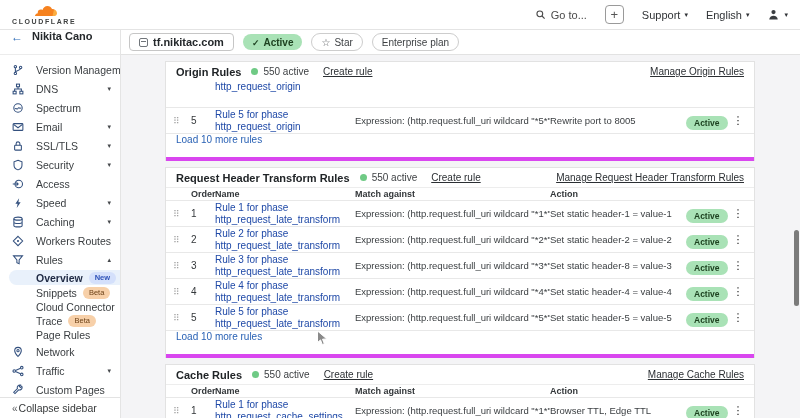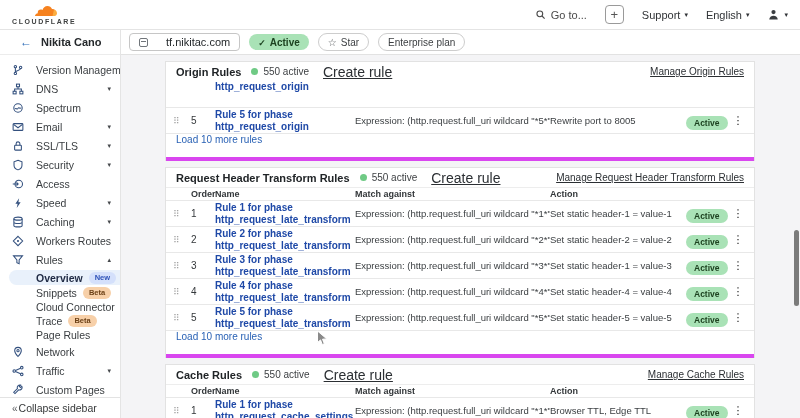--- a/index.html
+++ b/index.html
@@ -20,83 +20,83 @@
   .chev { font-size:7px; color:#303336; line-height:1;}
   .chev-down::after{content:"▾";}
   .chev-up::after{content:"▴";}
 
   
   .shell { display:flex; height:388px; }
 
   
   .sidebar { width:121px; border-right:1px solid #e4e4e4; background:#fff;
     display:flex; flex-direction:column; }
-  .acct { height:25px; display:flex; align-items:center; gap:9px; padding-left:20px;
+  .acct { height:25px; display:flex; align-items:flex-start; gap:9px; padding-left:11px;
     border-bottom:1px solid #ececec; flex:none;}
   .back-arrow { color:#2f6db8; font-size:12px; }
   .back-arrow::before{content:"←";}
   .acct-name { font-size:11px; font-weight:bold; color:#24282b; }
   .snav { flex:1; overflow:hidden; padding-top:5px; }
   .sitem { height:19px; display:flex; align-items:center; padding-left:12px; cursor:pointer; }
   .sicon { width:13px; height:13px; color:#33507e; display:flex; align-items:center; flex:none;}
   .sicon svg{ width:12px; height:12px; }
   .slabel { font-size:10.5px; color:#393d40; margin-left:11px; white-space:nowrap; }
   .sitem .chev { margin-left:auto; margin-right:9px; color:#46494c;}
   .subitem { height:13px; display:flex; align-items:center; padding-left:36px; margin:1px 0;
     font-size:10.5px; color:#393d40; cursor:pointer; white-space:nowrap;}
   .subitem.selected { background:#e9f1fb; border-radius:12px 0 0 12px; margin-left:9px;
     padding-left:27px; height:15px;}
   .subitem.selected .sublabel { font-weight:bold; color:#1f2a44; }
   .badge-new { background:#d4e0fb; color:#2e52b8; font-size:7.5px; font-weight:bold;
     border-radius:8px; padding:1.5px 6px; margin-left:6px;}
-  .badge-beta { background:#f7d0a9; color:#6d4218; font-size:7.5px; font-weight:bold;
+  .badge-beta { background:#f7d0a9; color:#6d4218; font-size:7.5px; font-weight:normal;
     border-radius:8px; padding:1.5px 6px; margin-left:6px;}
   .collapse { height:21px; border-top:1px solid #e3e3e3; display:flex; align-items:center;
     gap:1px; padding-left:12px; flex:none; cursor:pointer;}
   .collapse-icon { color:#5b5e61; font-size:10px; }
   .collapse-icon::before{content:"«";}
   .collapse-label { font-size:10.5px; color:#36393a; }
 
   
   .main { flex:1; display:flex; flex-direction:column; position:relative; background:#fff;}
   .zonebar { height:25px; display:flex; align-items:center; gap:9px; padding-left:8px;
     border-bottom:1px solid #e2e2e2; background:#fff; flex:none;}
-  .domainbtn { display:flex; align-items:center; gap:18px; border:1px solid #c6c6c6; border-radius:4px;
-    background:#fff; padding:2px 9px; font-size:11px; font-weight:normal; color:#24282b; cursor:pointer;}
+  .domainbtn { display:flex; align-items:center; gap:5px; border:1px solid #c6c6c6; border-radius:4px;
+    background:#fff; padding:2px 9px; font-size:11px; font-weight:bold; color:#24282b; cursor:pointer;}
   .domain-icon { width:9px; height:9px; border:1px solid #70757a; border-radius:2px; position:relative;}
   .domain-icon::after{ content:""; position:absolute; left:1px; right:1px; top:2px; height:1px; background:#70757a;}
   .pill { display:flex; align-items:center; gap:4px; font-size:10px; border-radius:10px;
     padding:2.5px 9px; cursor:pointer; }
   .pill-active { background:#a9e2b6; color:#1d4220; font-weight:bold; }
   .check-icon::before{ content:"✓"; font-size:9px; }
   .pill-outline { background:#fff; border:1px solid #cdcdcd; color:#3c3f42; }
   .star-icon::before{ content:"☆"; font-size:10px; color:#55585b;}
 
   .content { flex:1; background:#f4f4f6; overflow:hidden; padding:6px 45px 0 44px; position:relative;}
   .card { background:#fff; border:1px solid #e2e2e2; border-bottom:none; }
   .card + .gap { height:6px; }
   .gap { height:6px; }
 
   .sec-head { height:19px; display:flex; align-items:center; padding:0 10px; background:#fff;}
   .sec-title { font-size:11px; font-weight:bold; color:#202427; }
   .dot { width:7px; height:7px; border-radius:50%; background:#6fca85; margin:0 5px 0 10px; }
   .sec-count { font-size:10px; color:#3c3f42; }
-  .sec-create { font-size:14px; color:#2b2f33; text-decoration:underline; margin-left:14px; cursor:pointer;text-align:center;}
+  .sec-create { font-size:10px; color:#2b2f33; text-decoration:underline; margin-left:14px; cursor:pointer;text-align:center;}
   .sec-manage { margin-left:auto; font-size:10px; color:#2b2f33; text-decoration:underline; cursor:pointer;}
 
   .grid { display:grid; grid-template-columns:18px 24px 140px 195px 136px 44px 1fr;
     align-items:center; padding:0 8px 0 7px; }
   .colhead { height:13px; border-top:1px solid #ededed; }
   .colhead span { font-size:9px; font-weight:bold; color:#33373a; }
   .row { min-height:26px; border-top:1px solid #e8e8e8; background:#fff; }
   .row-partial { height:17px; border-top:none; overflow:hidden; align-items:flex-start; }
   .handle { color:#a3a3a3; font-size:9px; cursor:grab; }
   .handle::before{ content:"⠿"; }
   .ordernum { font-size:10px; color:#33373a; }
-  .rname { font-size:10px; font-weight:bold; color:#1f49a7; line-height:12px; cursor:pointer;
+  .rname { font-size:10px; font-weight:normal; color:#1f49a7; line-height:12px; cursor:pointer;
     display:flex; flex-direction:column; }
   .expr { font-size:9.5px; color:#3a3e41; white-space:nowrap; overflow:hidden; }
   .action { font-size:9.5px; color:#3a3e41; white-space:nowrap; overflow:hidden; }
   .stat { justify-self:start; }
   .badge-active { background:#a9e2b6; color:#1d4220; font-size:8.5px; font-weight:bold;
     border-radius:9px; padding:2px 8px; }
   .kebab { justify-self:center; color:#222; font-size:11px; cursor:pointer; letter-spacing:0;}
   .kebab::before{ content:"⋮"; }
   .loadmore { height:28px; display:flex; padding:0 10px; border-top:1px solid #e8e8e8;
     background:#fff; border-bottom:4px solid #d946ef;}
@@ -435,21 +435,21 @@
         </div>
 
         <div class="grid row">
           <span class="handle"></span>
           <span class="ordernum">3</span>
           <span class="rname">
             <span>Rule 3 for phase</span>
             <span>http_request_late_transform</span>
           </span>
           <span class="expr">Expression: (http.request.full_uri wildcard "*3*" or http.reque...</span>
-          <span class="action">Set static header-1 = value-3</span>
+          <span class="action">Set static header-8 = value-3</span>
           <span class="stat"><span class="badge-active">Active</span></span>
           <span class="kebab"></span>
         </div>
 
         <div class="grid row">
           <span class="handle"></span>
           <span class="ordernum">4</span>
           <span class="rname">
             <span>Rule 4 for phase</span>
             <span>http_request_late_transform</span>

